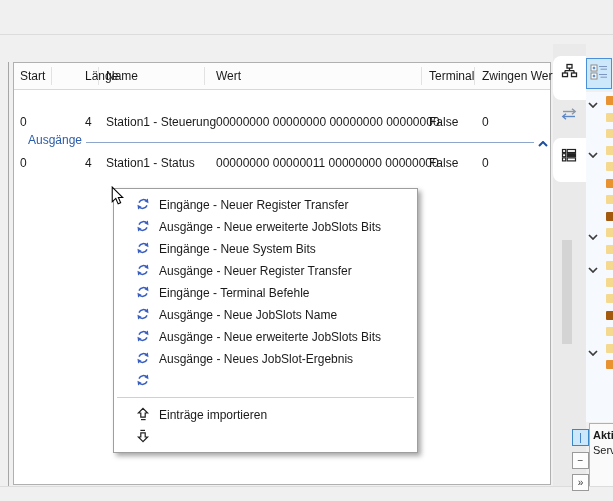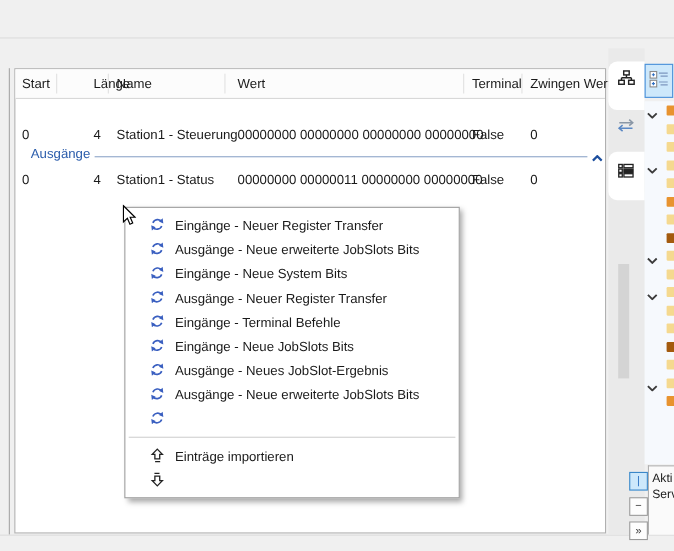--- a/index.html
+++ b/index.html
@@ -42,21 +42,21 @@
              border:1px solid #4a90d9;box-sizing:border-box;display:flex;align-items:center;justify-content:center;}
   .rlist{position:absolute;left:0;top:48px;width:27px;height:330px;background:#f6f9fd;}
   .rrow{position:relative;height:16.5px;}
   .rchev{position:absolute;left:2px;top:5px;}
   .frag{position:absolute;right:-2px;top:4px;width:9px;height:9px;border-radius:1px;}
   .frag.orange{background:#e8932f;}
   .frag.yellow{background:#f5d98f;}
   .frag.dark{background:#a35a0e;}
   .statusbox{position:absolute;left:3px;top:379px;width:30px;height:62px;background:#fafafa;
              border-left:1px solid #b0b0b0;border-top:1px solid #b0b0b0;overflow:hidden;}
-  .statusbox .l1{position:absolute;left:3px;top:5px;font-weight:normal;font-size:11px;white-space:nowrap;}
+  .statusbox .l1{position:absolute;left:3px;top:5px;font-weight:bold;font-size:11px;white-space:nowrap;}
   .statusbox .l2{position:absolute;left:3px;top:20px;font-size:11px;white-space:nowrap;}
 
   
   .cbtn{position:absolute;left:572px;width:17px;height:17px;box-sizing:border-box;background:#fdfdfd;
         border:1px solid #9a9a9a;display:flex;align-items:center;justify-content:center;
         font-size:10px;color:#333;line-height:1;}
   .cbtn.active{background:#cde8fb;border-color:#3a87c8;color:#2a6fc0;}
 
   .cursor{position:absolute;left:111px;top:186px;z-index:9;}
 </style>
@@ -196,33 +196,33 @@
     <div class="mitem">
       <span class="micon-sync"><svg width="14" height="14" viewBox="0 0 14 14">
             <use href="#ic-sync"></use>
           </svg></span>
       <span>Eingänge - Terminal Befehle</span>
     </div>
     <div class="mitem">
       <span class="micon-sync"><svg width="14" height="14" viewBox="0 0 14 14">
             <use href="#ic-sync"></use>
           </svg></span>
-      <span>Eingänge - Neue JobSlots Bits</span>
+      <span>Ausgänge - Neue JobSlots Name</span>
+    </div>
+    <div class="mitem">
+      <span class="micon-sync"><svg width="14" height="14" viewBox="0 0 14 14">
+            <use href="#ic-sync"></use>
+          </svg></span>
+      <span>Ausgänge - Neue erweiterte JobSlots Bits</span>
     </div>
     <div class="mitem">
       <span class="micon-sync"><svg width="14" height="14" viewBox="0 0 14 14">
             <use href="#ic-sync"></use>
           </svg></span>
       <span>Ausgänge - Neues JobSlot-Ergebnis</span>
-    </div>
-    <div class="mitem">
-      <span class="micon-sync"><svg width="14" height="14" viewBox="0 0 14 14">
-            <use href="#ic-sync"></use>
-          </svg></span>
-      <span>Ausgänge - Neue erweiterte JobSlots Bits</span>
     </div>
     <div class="mitem">
       <span class="micon-sync"><svg width="14" height="14" viewBox="0 0 14 14">
             <use href="#ic-sync"></use>
           </svg></span>
     </div>
     <div class="msep"></div>
     <div class="mitem">
       <span class="micon-io">
         <svg width="14" height="14" viewBox="0 0 14 14">

